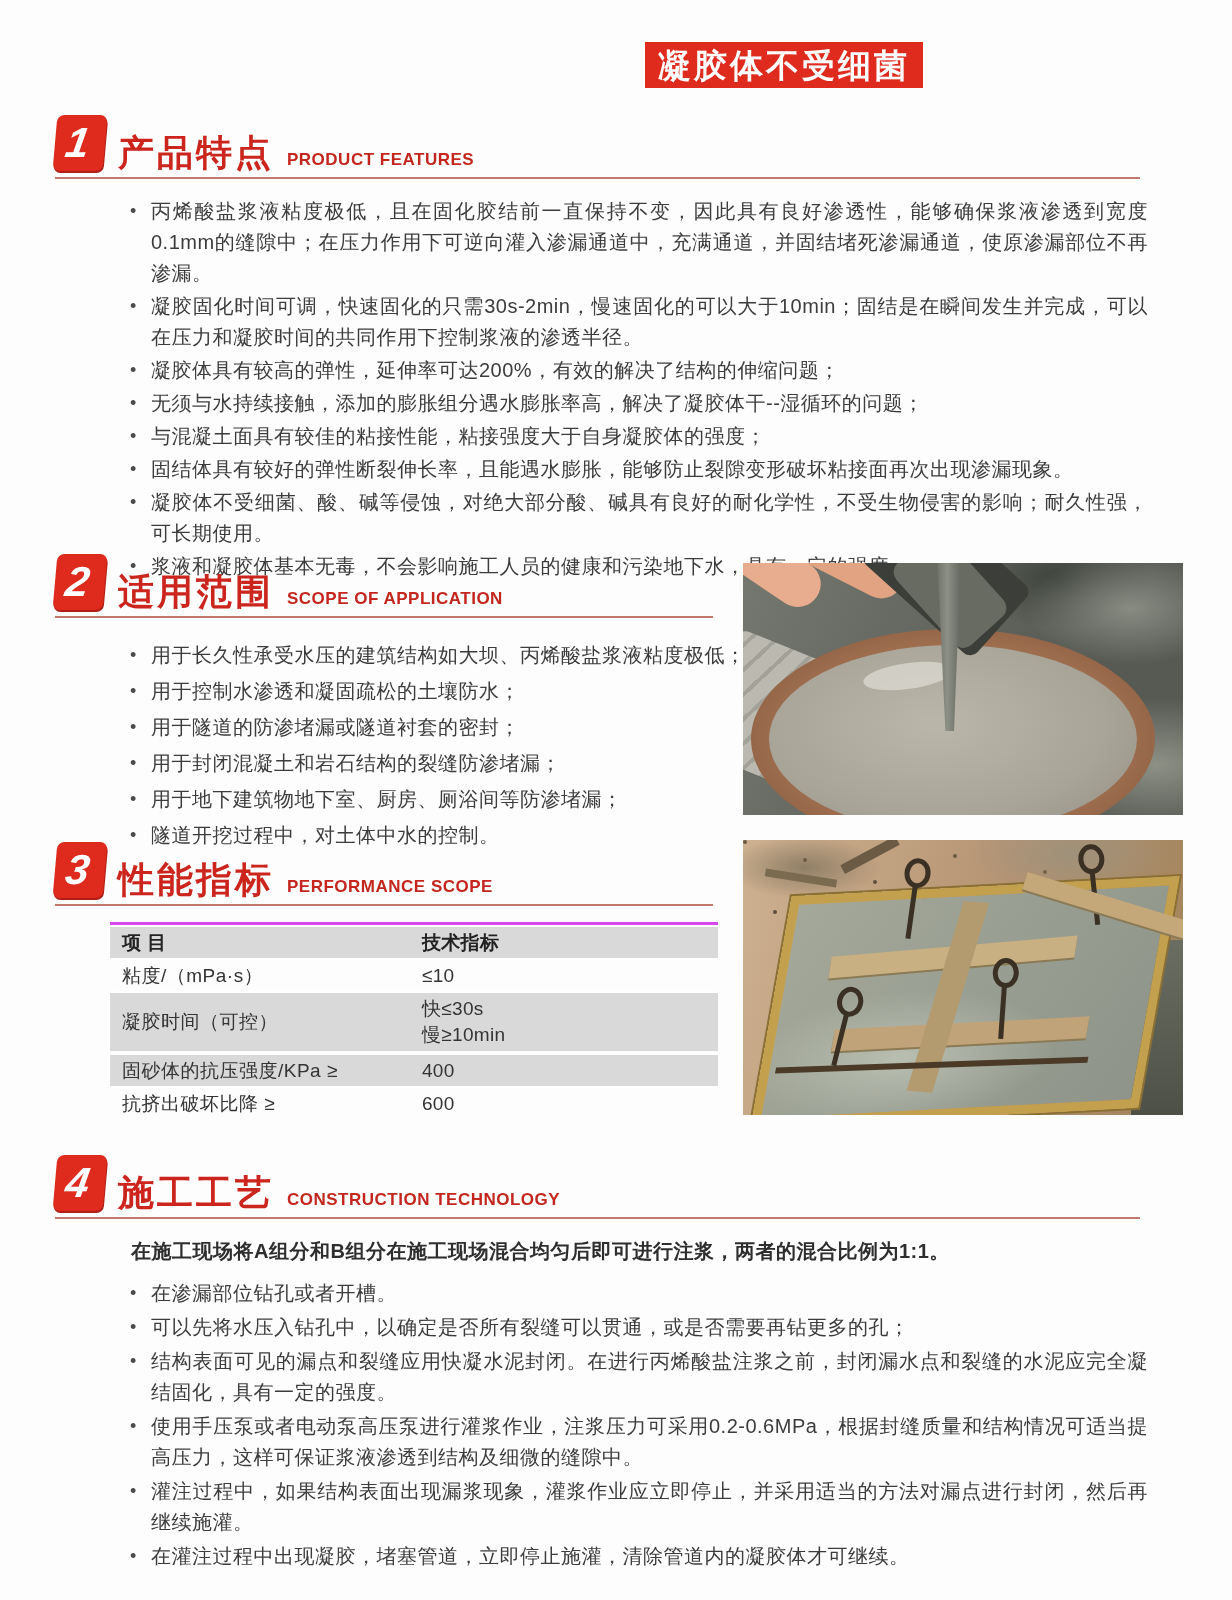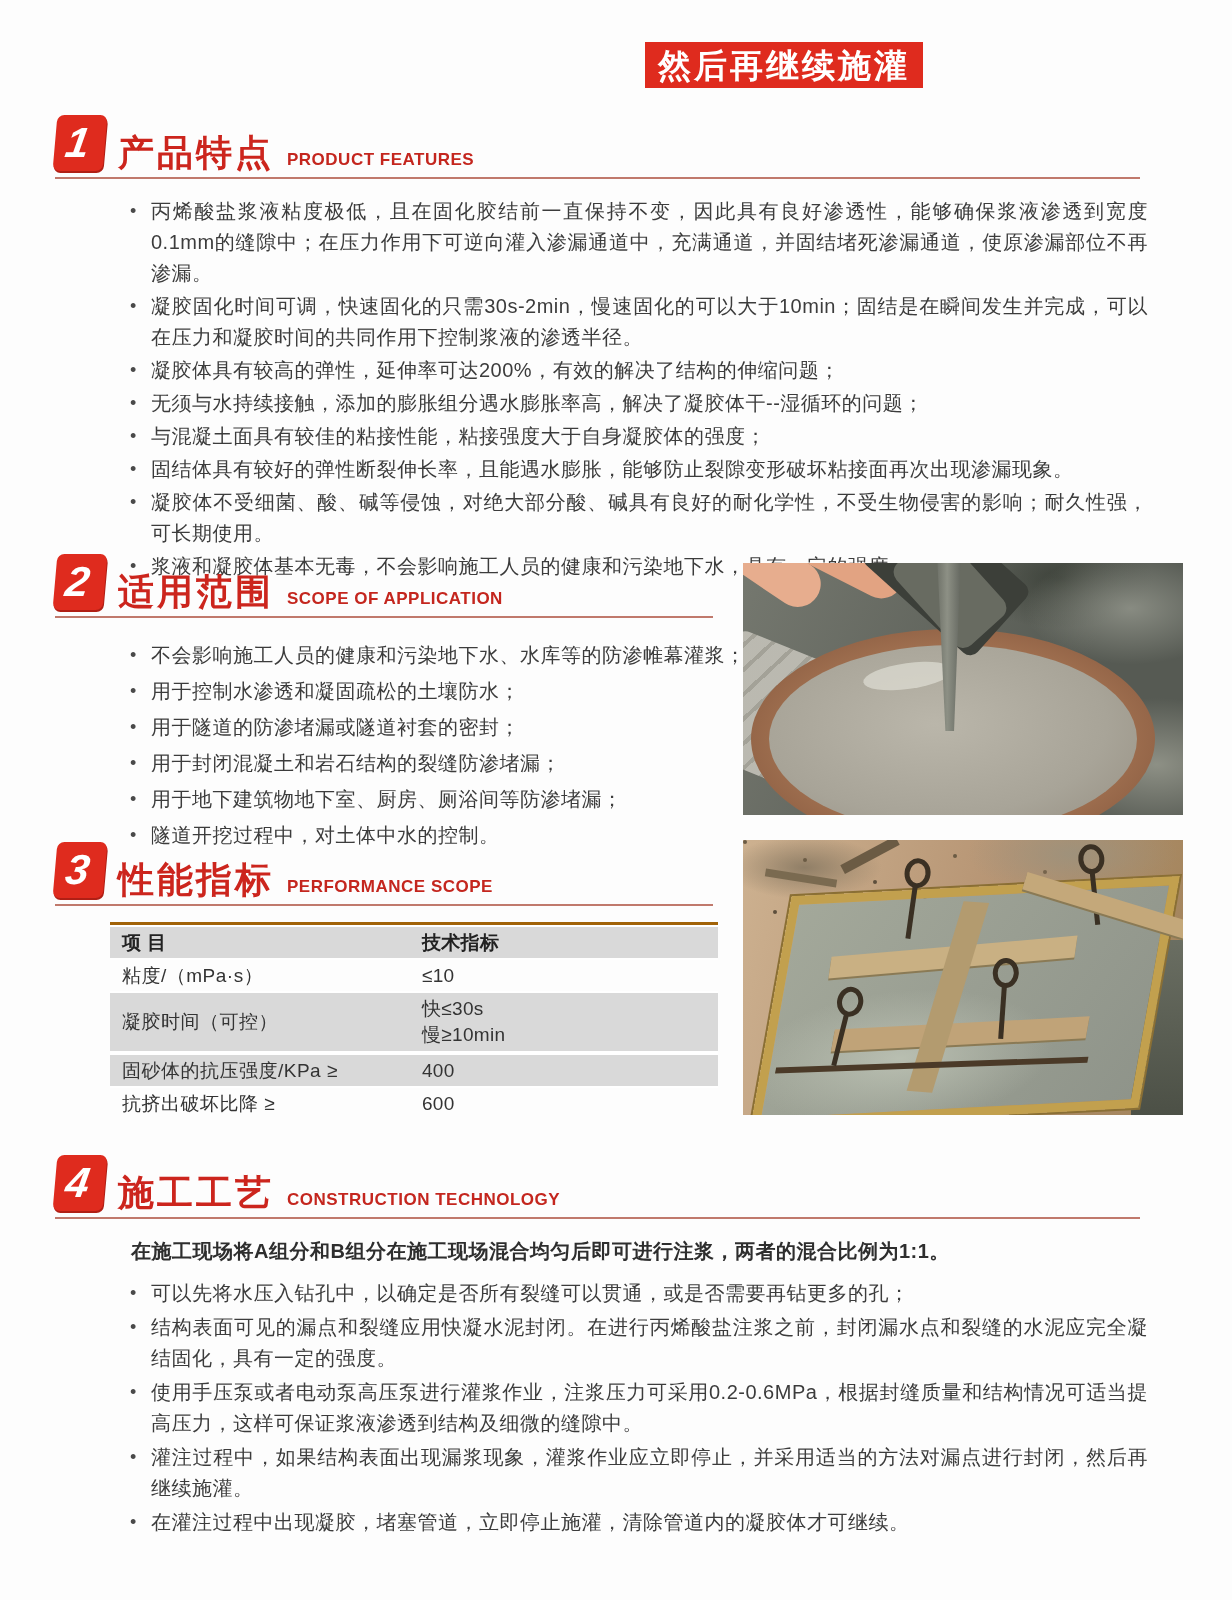--- a/index.html
+++ b/index.html
@@ -36,21 +36,21 @@
     letter-spacing:.5px;text-align:justify;
   }
   ul.blist li::before{
     content:"•";position:absolute;left:4px;top:0;color:#4a4a4a;font-size:18px;
   }
   .list-f li{margin-bottom:2px;}
   .list-a li{margin-bottom:5px;text-align:left;white-space:nowrap;}
   .list-c li{margin-bottom:3px;}
   .intro{font-size:20px;font-weight:700;color:#2e2e2e;letter-spacing:.5px;}
   
-  .ptable{border-top:3px solid #a16207;width:608px;font-size:19px;color:#333;}
+  .ptable{border-top:3px solid #d946ef;width:608px;font-size:19px;color:#333;}
   .trow{display:flex;align-items:center;min-height:31px;}
   .trow.gray{background:#d9d9d9;border-top:2px solid #fff;border-bottom:2px solid #fff;}
   .trow.tall{min-height:58px;}
   .tc1{width:298px;padding-left:12px;letter-spacing:.5px;}
   .tc2{flex:1;padding-left:2px;letter-spacing:.3px;}
   .thead .tc1,.thead .tc2{font-weight:700;color:#222;}
   .v2{line-height:26px;}
   
   .photo{overflow:hidden;}
   .p1{
@@ -108,21 +108,21 @@
   .hook .rod{width:5px;height:54px;background:#3a3023;margin:-3px 0 0 10px;}
   .hk1{left:158px;top:18px;transform:rotate(8deg);}
   .hk2{left:338px;top:4px;transform:rotate(-6deg);}
   .hk3{left:248px;top:118px;transform:rotate(4deg);}
   .hk4{left:88px;top:146px;transform:rotate(14deg);}
   .p2-outerplank{right:-18px;top:58px;width:180px;height:18px;background:#c4a87a;transform:rotate(17deg);box-shadow:0 2px 0 #8a7a55;}
 </style>
 </head>
 <body>
 
-<div class="abs banner">然后再继续施灌</div>
+<div class="abs banner">凝胶体不受细菌</div>
 
 <div class="abs sec-header" style="top:115px;width:1085px;">
   <div class="badge">
     <span>1</span>
   </div>
   <div class="sec-title">产品特点</div>
   <div class="sec-sub">PRODUCT FEATURES</div>
 </div>
 <ul class="abs blist list-f" style="left:118px;top:188px;width:1022px;">
   <li>丙烯酸盐浆液粘度极低，且在固化胶结前一直保持不变，因此具有良好渗透性，能够确保浆液渗透到宽度0.1mm的缝隙中；在压力作用下可逆向灌入渗漏通道中，充满通道，并固结堵死渗漏通道，使原渗漏部位不再渗漏。</li>
@@ -136,21 +136,21 @@
 </ul>
 
 <div class="abs sec-header" style="top:554px;width:658px;">
   <div class="badge">
     <span>2</span>
   </div>
   <div class="sec-title">适用范围</div>
   <div class="sec-sub">SCOPE OF APPLICATION</div>
 </div>
 <ul class="abs blist list-a" style="left:118px;top:632px;width:612px;">
-  <li>不会影响施工人员的健康和污染地下水、水库等的防渗帷幕灌浆；</li>
+  <li>用于长久性承受水压的建筑结构如大坝、丙烯酸盐浆液粘度极低；</li>
   <li>用于控制水渗透和凝固疏松的土壤防水；</li>
   <li>用于隧道的防渗堵漏或隧道衬套的密封；</li>
   <li>用于封闭混凝土和岩石结构的裂缝防渗堵漏；</li>
   <li>用于地下建筑物地下室、厨房、厕浴间等防渗堵漏；</li>
   <li>隧道开挖过程中，对土体中水的控制。</li>
 </ul>
 
 <div class="abs photo p1">
   <div class="p1-planks"></div>
   <div class="p1-bowlrim"></div>
@@ -229,18 +229,19 @@
 
 <div class="abs sec-header" style="top:1155px;width:1085px;">
   <div class="badge">
     <span>4</span>
   </div>
   <div class="sec-title">施工工艺</div>
   <div class="sec-sub">CONSTRUCTION TECHNOLOGY</div>
 </div>
 <div class="abs intro" style="left:131px;top:1238px;width:1010px;">在施工现场将A组分和B组分在施工现场混合均匀后即可进行注浆，两者的混合比例为1:1。</div>
 <ul class="abs blist list-c" style="left:118px;top:1270px;width:1022px;">
+  <li>在渗漏部位钻孔或者开槽。</li>
   <li>可以先将水压入钻孔中，以确定是否所有裂缝可以贯通，或是否需要再钻更多的孔；</li>
   <li>结构表面可见的漏点和裂缝应用快凝水泥封闭。在进行丙烯酸盐注浆之前，封闭漏水点和裂缝的水泥应完全凝结固化，具有一定的强度。</li>
   <li>使用手压泵或者电动泵高压泵进行灌浆作业，注浆压力可采用0.2-0.6MPa，根据封缝质量和结构情况可适当提高压力，这样可保证浆液渗透到结构及细微的缝隙中。</li>
   <li>灌注过程中，如果结构表面出现漏浆现象，灌浆作业应立即停止，并采用适当的方法对漏点进行封闭，然后再继续施灌。</li>
   <li>在灌注过程中出现凝胶，堵塞管道，立即停止施灌，清除管道内的凝胶体才可继续。</li>
 </ul>
 
 </body></html>

